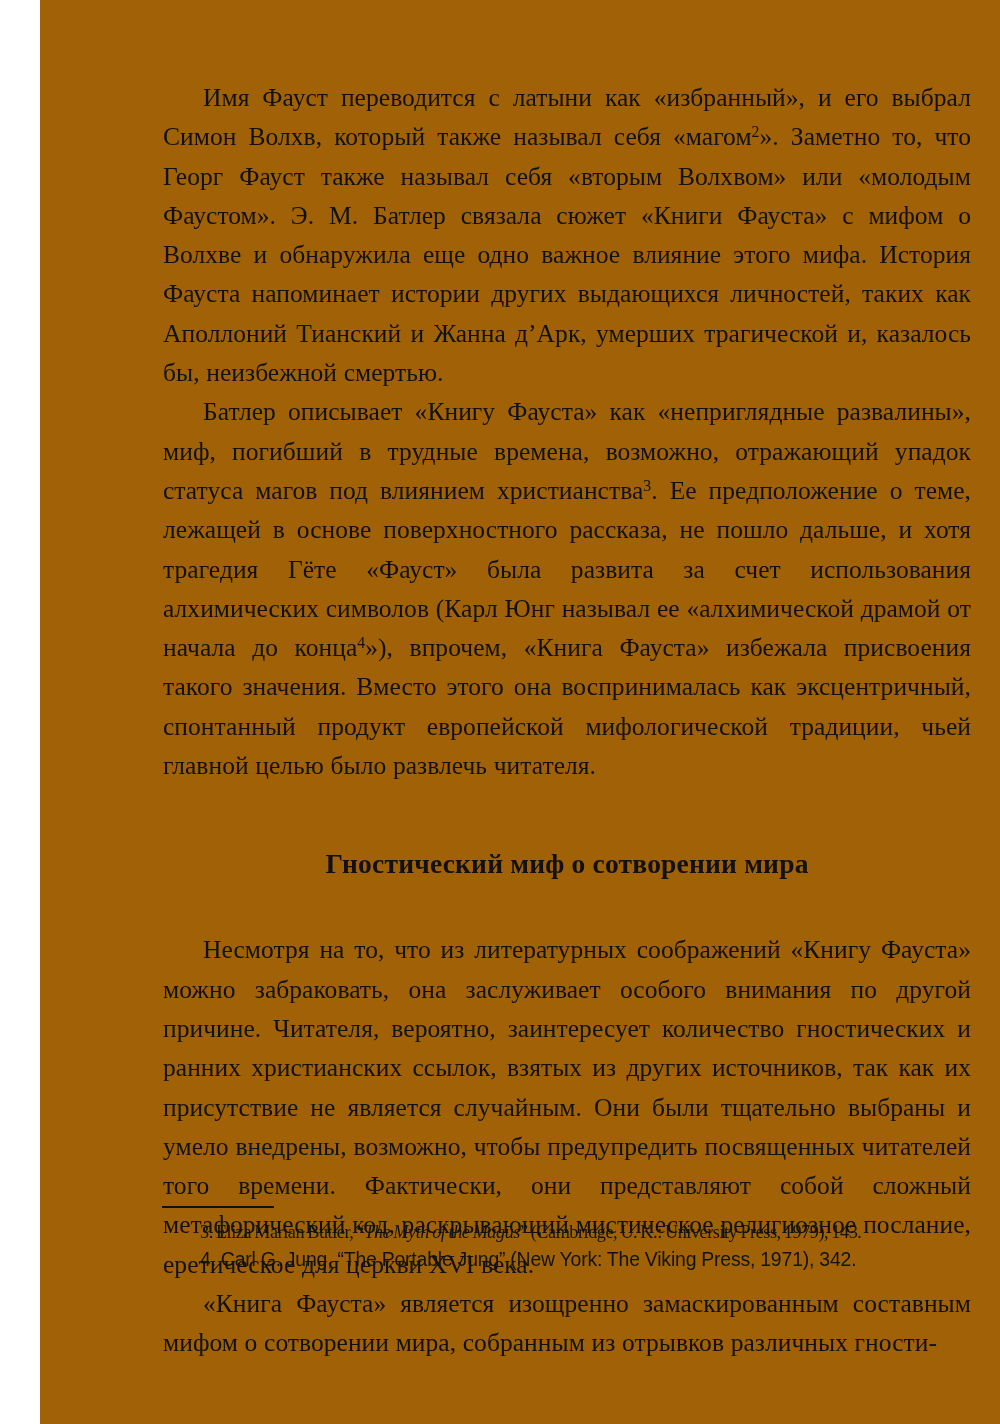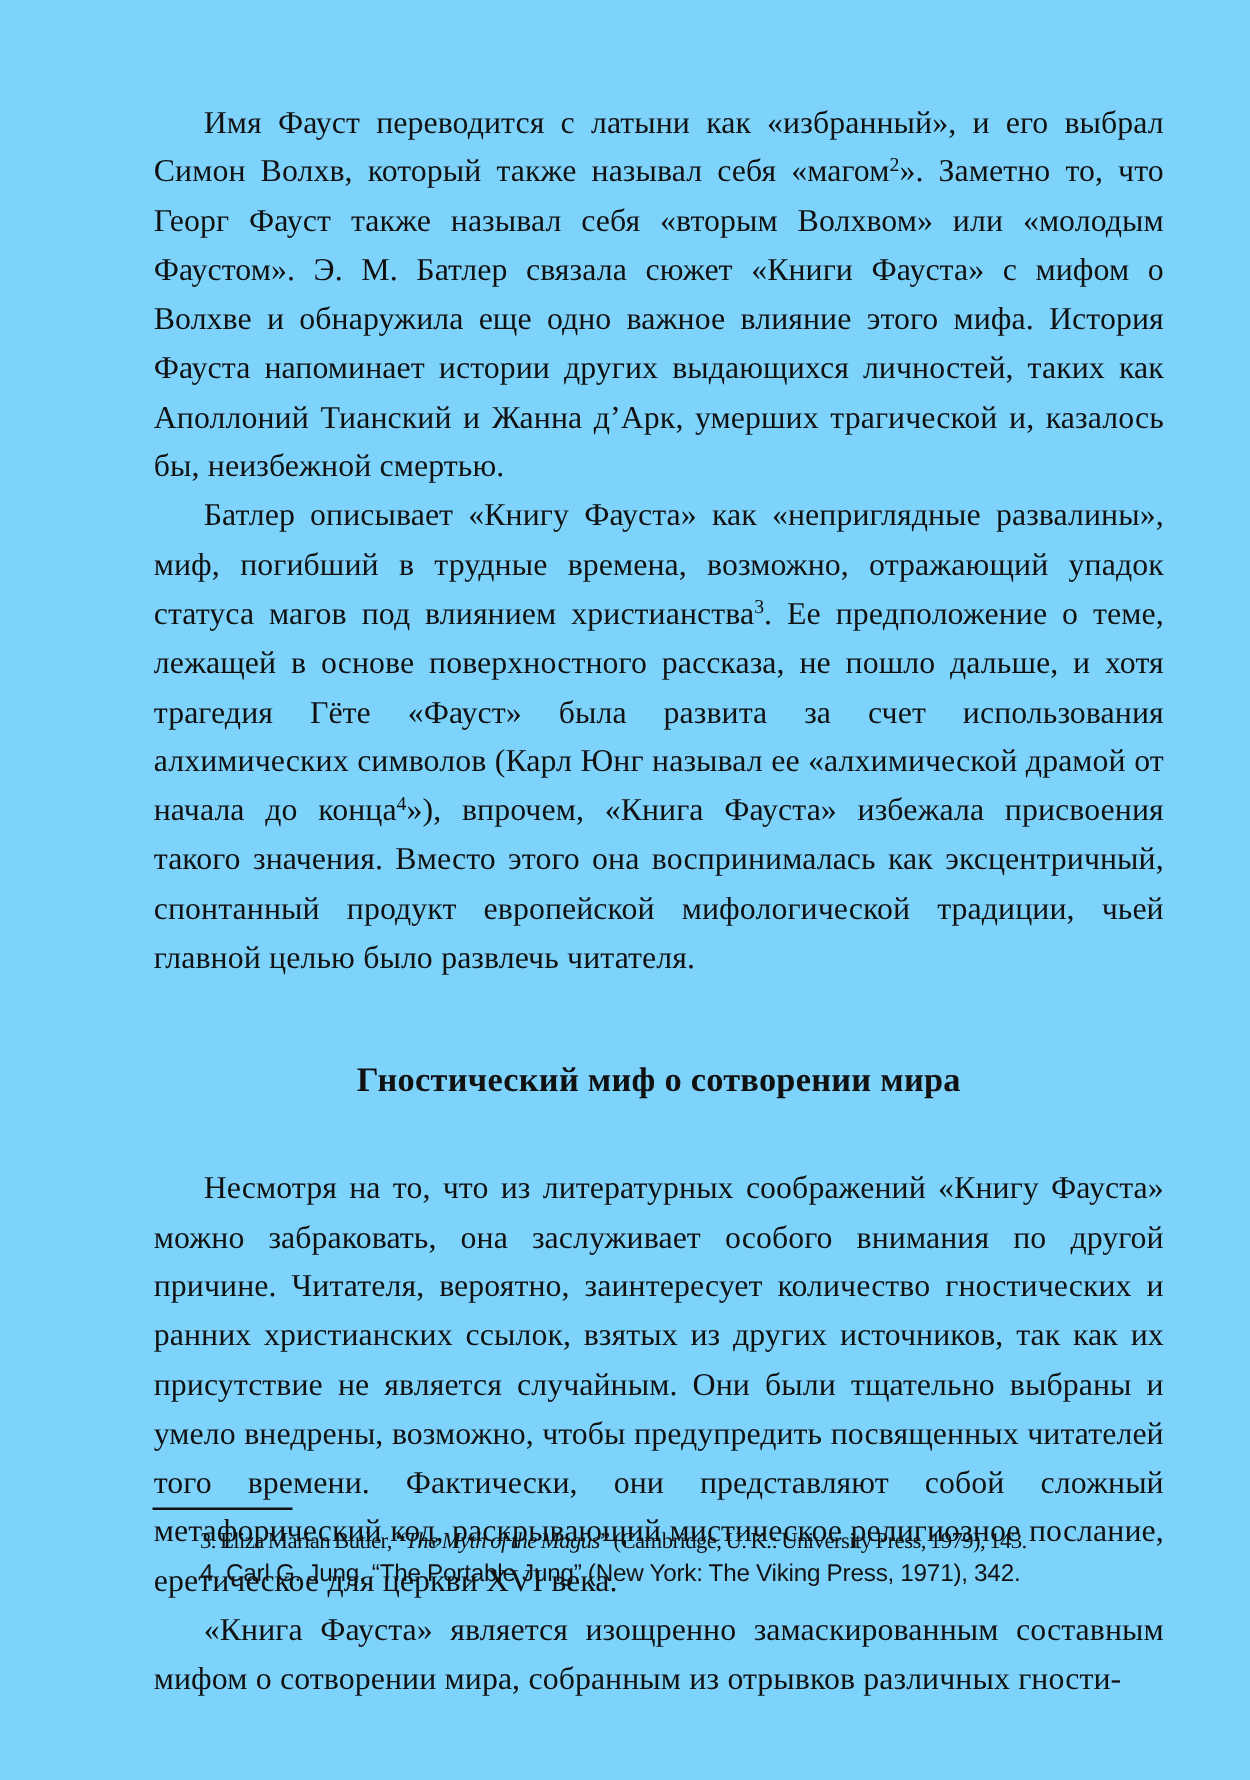--- a/index.html
+++ b/index.html
@@ -14,21 +14,22 @@
     position: relative;
     overflow: hidden;
     font-family: "Liberation Serif", "DejaVu Serif", serif;
     color: #111111;
     -webkit-font-smoothing: antialiased;
   }
 
   .page {
     position: absolute;
     inset: 0;
-    background: #7dd3fc;
+    background: #a16207;
+    margin-left: 40px;
   }
 
   
   .content {
     position: absolute;
     left: 123px;
     top: 78px;
     width: 808px;
   }
 

